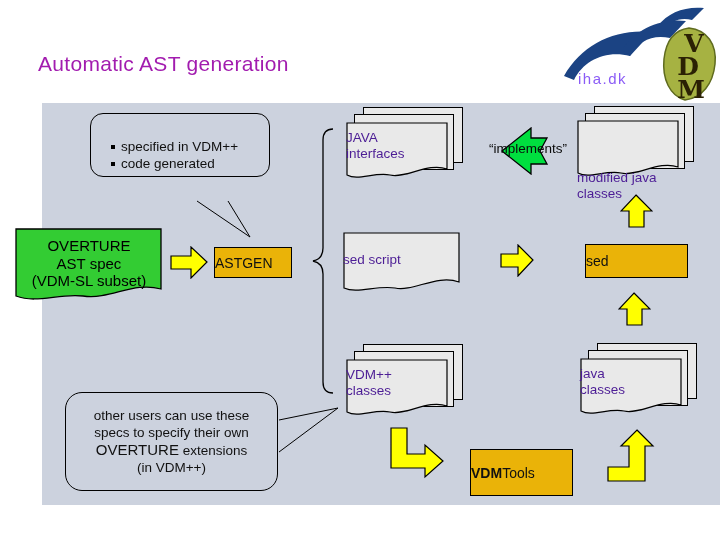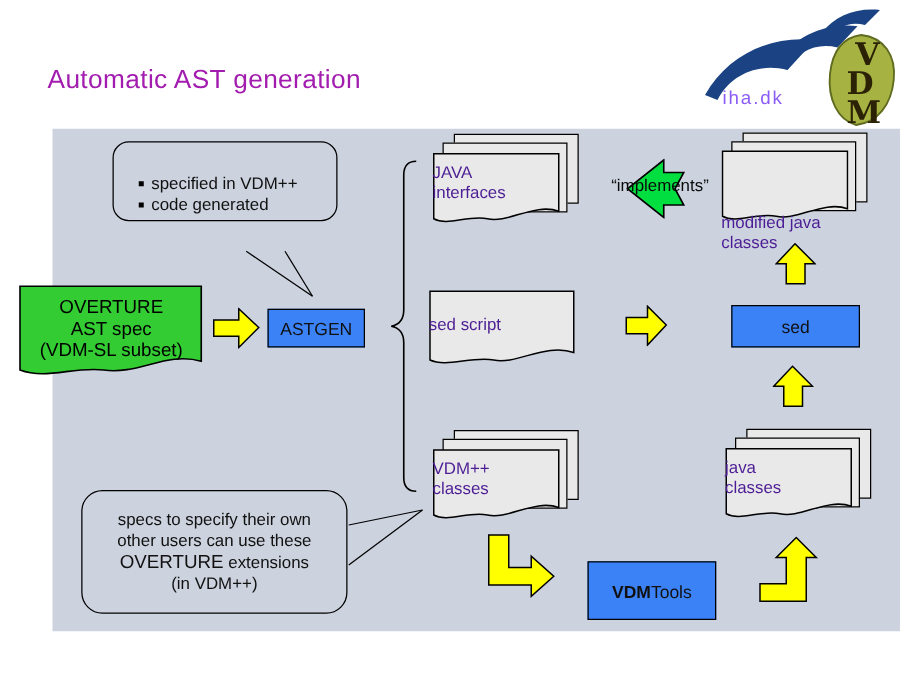--- a/index.html
+++ b/index.html
@@ -12,22 +12,22 @@
   .panel{left:42px;top:103px;width:678px;height:402px;background:#ccd2de;}
   
   .bubble{border:1px solid #000;border-radius:17px;background:#ccd2de;box-sizing:border-box;}
   .bubble1{left:90px;top:113px;width:180px;height:64px;padding:24px 0 0 20px;border-radius:13px;}
   .bubble1 .row{display:flex;align-items:flex-start;line-height:17px;font-size:13.5px;}
   .bullet{width:4px;height:4px;background:#000;margin:7px 6px 0 0;flex:0 0 auto;}
   .bubble2{left:65px;top:392px;width:213px;height:99px;text-align:center;
            font-size:13.5px;line-height:17px;padding-top:14px;}
   .caps-big{font-size:15px;}
   
-  .proc{background:#3b82f6;border:1px solid #000;box-sizing:border-box;
-        display:flex;align-items:center;justify-content:center;font-size:14px;color:#111;}
+  .proc{background:#eab308;border:1px solid #000;box-sizing:border-box;
+        display:flex;align-items:center;font-size:14px;color:#111;}
   
   .backpage{background:#e9e9e9;border:1px solid #000;box-sizing:border-box;width:100px;height:56px;}
   .doc-label{text-align:left;white-space:pre-line;font-size:13.5px;line-height:16px;color:#4c1d95;}
   svg{display:block;}
   .impl-label{font-size:13.5px;color:#0a0a0a;text-align:center;}
   .site-label{font-size:15px;letter-spacing:1.5px;color:#8b5cf6;}
   .gd-label{text-align:center;color:#000;}
   .gd-l1{font-size:15px;line-height:18px;}
   .gd-l2{font-size:15px;line-height:17px;}
 </style>
@@ -163,22 +163,22 @@
   <div class="abs proc" style="left:470px;top:449px;width:103px;height:47px;">
     <span style="font-weight:bold">VDM</span>
       <span>Tools</span>
   </div>
 
   <svg class="abs" style="left:607px;top:429px;" width="52" height="53" viewBox="0 0 52 53">
     <polygon points="30,1 46,17 38,17 38,52 1,52 1,38 22,38 22,17 14,17" fill="#ffff00" stroke="#000" stroke-width="1.2"></polygon>
   </svg>
 
   <div class="abs bubble bubble2">
+    <div>other users can use these</div>
     <div>specs to specify their own</div>
-    <div>other users can use these</div>
     <div><span class="caps-big">OVERTURE</span><span> extensions</span></div>
     <div>(in VDM++)</div>
   </div>
   <svg class="abs" style="left:278px;top:403px;" width="62" height="52" viewBox="0 0 62 52">
     <line x1="1" y1="17" x2="60" y2="5" stroke="#000" stroke-width="1"></line>
     <line x1="1" y1="49" x2="60" y2="5" stroke="#000" stroke-width="1"></line>
   </svg>
 
 </div>
 

